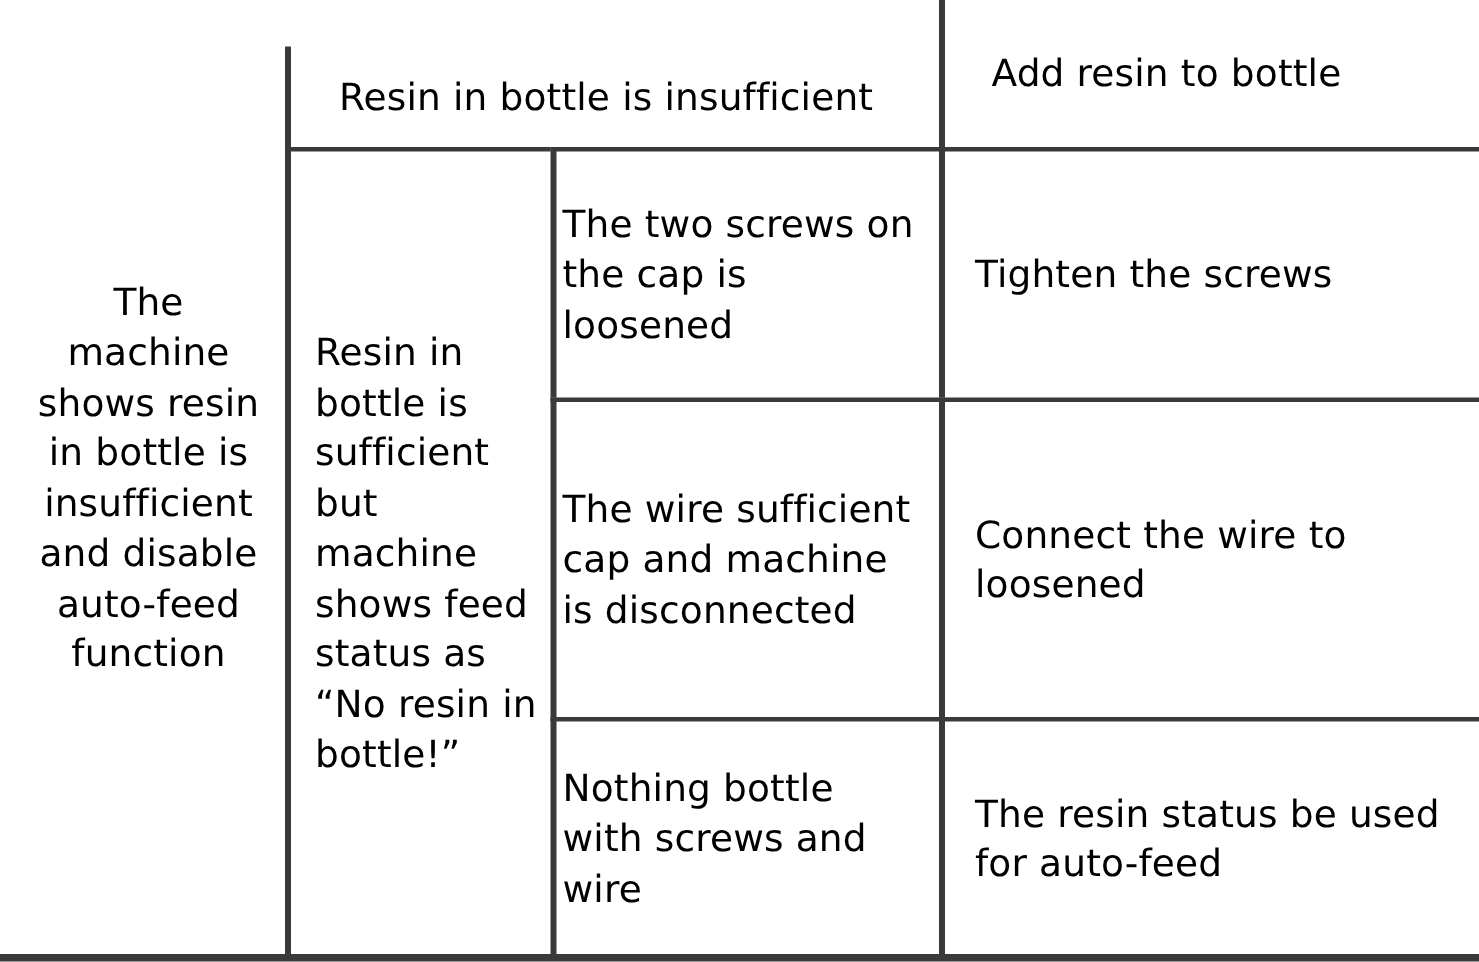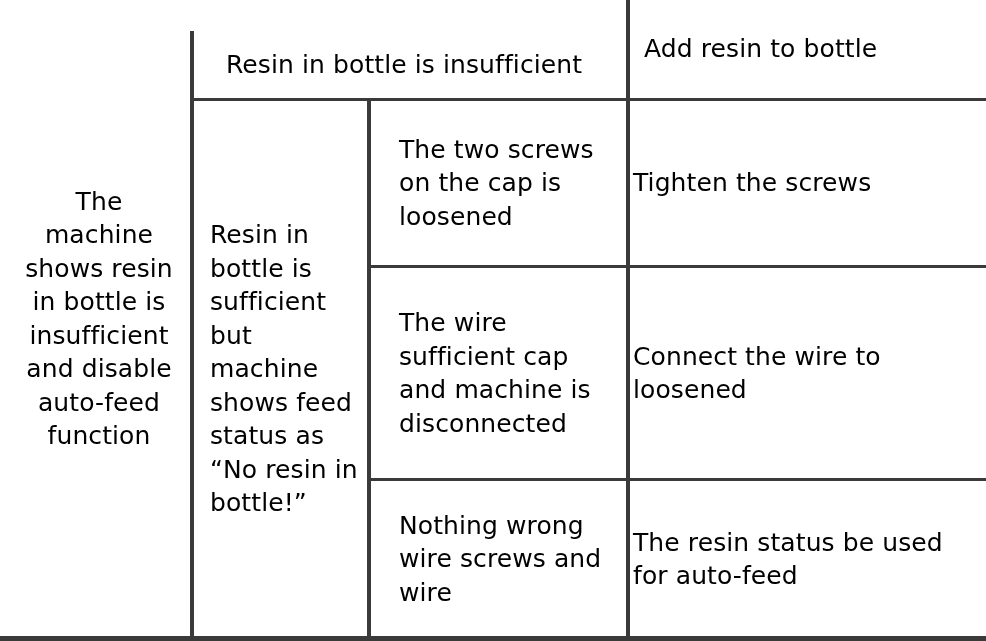--- a/index.html
+++ b/index.html
@@ -65,37 +65,37 @@
   
   .c-cause-1 {
     grid-column: 2 / span 2;
     grid-row: 1;
     padding-left: 32px;
     margin-top: 31px;
   }
   .c-action-1 {
     grid-column: 4;
     grid-row: 1;
-    padding-left: 14px;
+    padding-left: 31px;
   }
 
   
   .c-condition {
     grid-column: 2;
     grid-row: 2 / span 3;
     padding-right: 8px;
   }
 
   .c-cause {
     grid-column: 3;
-    padding-left: 28px;
+    padding-left: 4px;
   }
   .c-action {
     grid-column: 4;
-    padding-left: 3px;
+    padding-left: 20px;
   }
 
   .r2 { grid-row: 2; }
   .r3 { grid-row: 3; }
   .r4 { grid-row: 4; }
 
   
   .bottom-rule {
     position: absolute;
     left: 0;
@@ -140,21 +140,21 @@
     </div>
 
     <div class="cell c-cause r3 bl bt">
       <span class="txt">The wire sufficient cap and machine is disconnected</span>
     </div>
     <div class="cell c-action r3 bl bt">
       <span class="txt">Connect the wire to loosened</span>
     </div>
 
     <div class="cell c-cause r4 bl bt">
-      <span class="txt">Nothing wrong wire screws and wire</span>
+      <span class="txt">Nothing bottle with screws and wire</span>
     </div>
     <div class="cell c-action r4 bl bt">
       <span class="txt">The resin status be used for auto-feed</span>
     </div>
 
   </div>
 
   <div class="bottom-rule"></div>
 
 </div>

